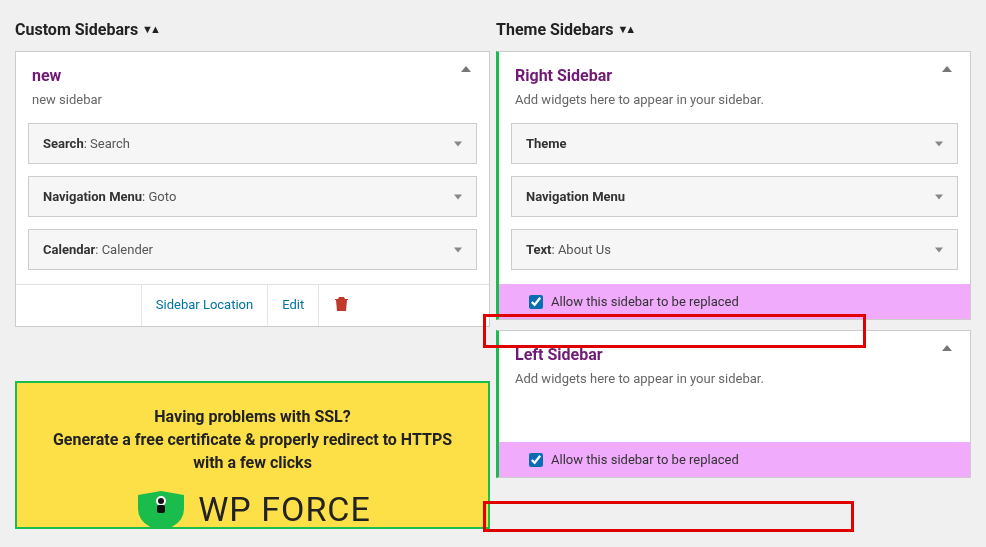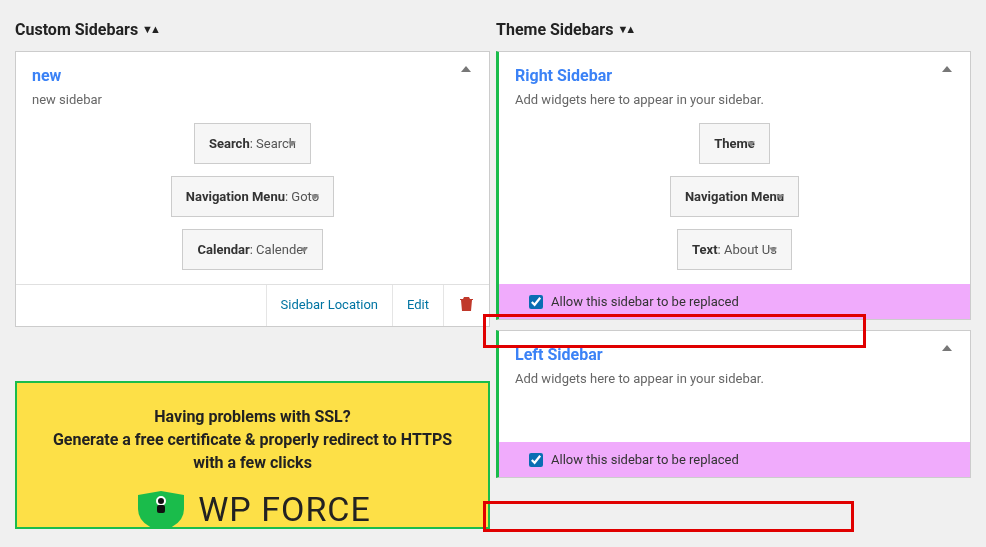--- a/index.html
+++ b/index.html
@@ -44,21 +44,21 @@
     border-left: 3px solid #1abc4b;
   }
   .panel + .panel { margin-top: 10px; }
   .panel-header {
     padding: 14px 16px 6px 16px;
     position: relative;
   }
   .panel-title {
     font-size: 16px;
     font-weight: 700;
-    color: #3b82f6;
+    color: #701a75;
   }
   .panel-desc {
     font-size: 13px;
     color: #666;
     margin-top: 7px;
   }
   .collapse-caret {
     position: absolute;
     top: 14px;
     right: 18px;
@@ -66,21 +66,20 @@
     border-left: 5px solid transparent;
     border-right: 5px solid transparent;
     border-bottom: 6px solid #777;
     cursor: pointer;
   }
   .widget-list {
     padding: 10px 12px 14px 12px;
     display: flex;
     flex-direction: column;
     gap: 12px;
-    align-items: center;
   }
   .widget {
     border: 1px solid #ccc;
     background: #f6f6f6;
     padding: 12px 14px;
     font-size: 13px;
     color: #555;
     position: relative;
     cursor: pointer;
   }
@@ -91,21 +90,21 @@
     top: 50%;
     transform: translateY(-50%);
     width: 0; height: 0;
     border-left: 4px solid transparent;
     border-right: 4px solid transparent;
     border-top: 5px solid #888;
   }
   .panel-actions {
     border-top: 1px solid #e0e0e0;
     display: flex;
-    justify-content: flex-end;
+    justify-content: center;
   }
   .panel-actions a {
     font-size: 13px;
     color: #0074a2;
     text-decoration: none;
     padding: 12px 14px;
     border-left: 1px solid #e5e5e5;
   }
   .panel-actions .trash {
     color: #c0392b;

